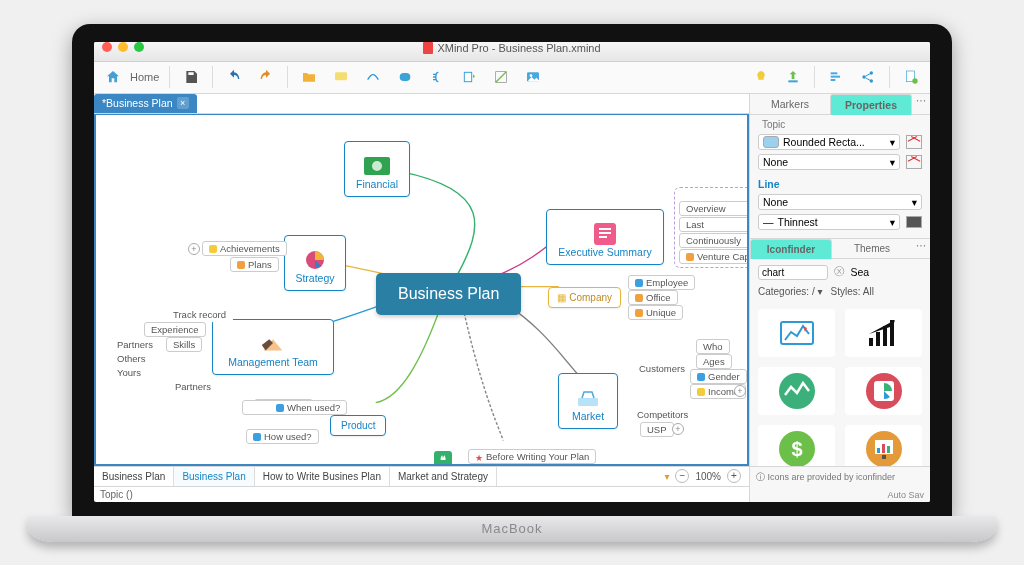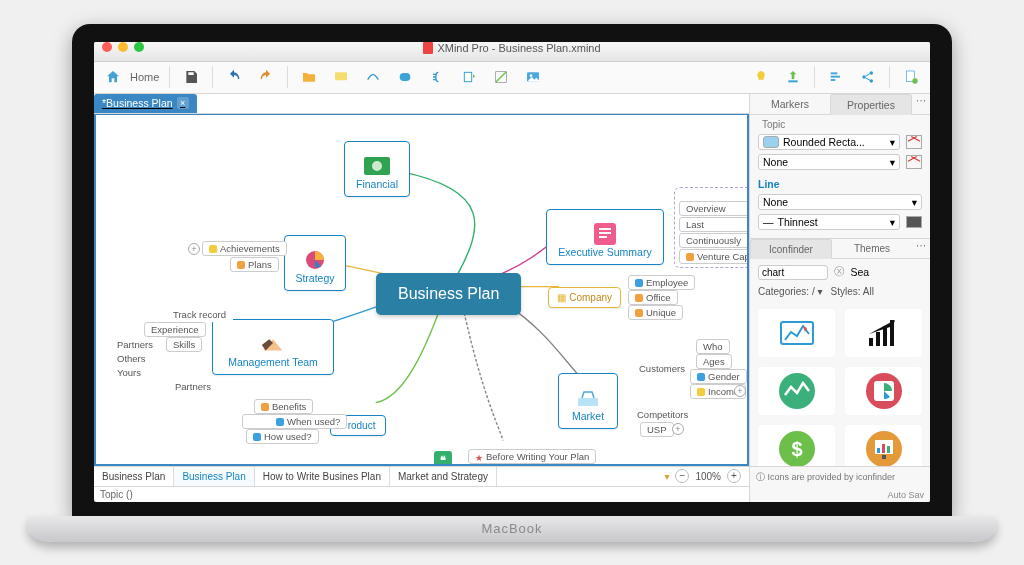--- a/index.html
+++ b/index.html
@@ -65,21 +65,21 @@
     padding:0 8px;
   }
   .toolbar .group { display:flex; gap:6px; align-items:center;}
   .tbtn { width:22px;height:22px; display:flex;align-items:center;justify-content:center; border-radius:3px; color:#5b8fb9;}
   .home-label{font-size:11px;color:#666;}
   .sep{width:1px;height:22px;background:#ddd;}
   .spacer{flex:1;}
   
   .body { flex:1; display:flex; overflow:hidden;}
   .canvas-col { flex:1; display:flex; flex-direction:column; border-right:1px solid #d7d7d7; min-width:0;}
-  .tabrow { height:20px; background:#fff; border-bottom:1px solid #d7d7d7; display:flex; align-items:stretch;text-decoration:underline;}
+  .tabrow { height:20px; background:#fff; border-bottom:1px solid #d7d7d7; display:flex; align-items:stretch;}
   .doctab { background:#3a87c4; color:#fff; padding:0 8px; display:flex; align-items:center; gap:4px; font-size:10.5px; border-radius:3px 3px 0 0;}
   .doctab .x{ background:#fff3; width:12px;height:12px; border-radius:2px; font-size:9px; display:flex;align-items:center;justify-content:center;}
   .canvas { flex:1; position:relative; background:#fff; overflow:hidden; border:2px solid #3a87c4; border-top-width:1px; margin:0; }
   
   .node {
     position:absolute;
     background:#fff;
     border:1.5px solid #1684c4;
     border-radius:4px;
     padding:6px 10px 4px 10px;
@@ -111,21 +111,21 @@
   .sheettabs{ height:20px; border-top:1px solid #d7d7d7; display:flex; align-items:stretch;}
   .stab{ padding:0 8px; border-right:1px solid #ddd; display:flex; align-items:center; font-size:10px; color:#444;}
   .stab.active{ color:#1684c4; background:#f5fbff;}
   .zoom{ margin-left:auto; display:flex; align-items:center; gap:6px; padding:0 8px; font-size:10px; color:#555;}
   .zbtn{width:14px;height:14px;border:1px solid #bbb;border-radius:7px;display:flex;align-items:center;justify-content:center;font-size:10px;line-height:1;}
   .statusbar{ height:16px; border-top:1px solid #d7d7d7; font-size:10px; color:#666; padding:0 6px; display:flex; align-items:center;}
   
   .rpanel { width:180px; background:#f7f7f7; display:flex; flex-direction:column; font-size:10.5px;}
   .rtabs { display:flex; border-bottom:1px solid #d7d7d7;}
   .rtab { flex:1; text-align:center; padding:4px 0; color:#666;}
-  .rtab.active{ background:#e5e5e5; border:1px solid #d7d7d7; border-bottom:none; border-radius:3px 3px 0 0; margin-bottom:-1px;}
+  .rtab.active{ background:#5eead4; border:1px solid #d7d7d7; border-bottom:none; border-radius:3px 3px 0 0; margin-bottom:-1px;font-weight:bold;}
   .rsect-h{ color:#777; padding:4px 8px 2px 12px; font-size:10px;}
   .rrow{ display:flex; align-items:center; gap:6px; padding:2px 8px;}
   .rsel{ flex:1; background:#fff; border:1px solid #ccc; border-radius:3px; padding:1px 4px; display:flex; align-items:center; gap:20px; justify-content:space-between;}
   .swatch{width:16px;height:12px;border:1px solid #aaa;}
   .linesw{width:16px;height:12px;border:1px solid #aaa;background:#555;}
   .crossbox{width:16px;height:14px;border:1px solid #aaa;position:relative;}
   .crossbox::before,.crossbox::after{content:"";position:absolute;inset:2px;border-top:1px solid #d33;transform:rotate(28deg);} 
   .crossbox::after{transform:rotate(-28deg);}
   .bluehead{ color:#1684c4; font-weight:600; padding:6px 8px 2px 8px;}
   
@@ -365,21 +365,21 @@
             <div class="sub noborder" style="left:14px; top:222px;">Partners</div>
             <div class="sub" style="left:70px; top:222px;">Skills</div>
             <div class="sub noborder" style="left:14px; top:236px;">Others</div>
             <div class="sub noborder" style="left:14px; top:250px;">Yours</div>
             <div class="sub noborder" style="left:72px; top:264px;">Partners</div>
 
             <div class="node small" style="left:234px; top:300px; padding:4px 10px;">
               <span>Product</span>
             </div>
             <div class="sub" style="left:158px; top:284px;"><span class="mk orange"></span><span>Benefits</span></div>
-            <div class="sub" style="left:146px; top:299px;padding-left:33px;"><span class="mk blue"></span><span>When used?</span></div>
+            <div class="sub" style="left:146px; top:285px;padding-left:33px;"><span class="mk blue"></span><span>When used?</span></div>
             <div class="sub" style="left:150px; top:314px;"><span class="mk blue"></span><span>How used?</span></div>
 
             <div class="node big" style="left:462px; top:258px; width:60px;">
               <div class="nicon">
                 <svg width="24" height="20" viewBox="0 0 24 20">
                     <rect x="2" y="10" width="20" height="8" rx="1" fill="#b8e2f6"></rect>
                     <path d="M6 10l2-6h8l2 6" fill="none" stroke="#4aa8e0" stroke-width="1.5"></path>
                   </svg>
               </div>
               <span>Market</span>

